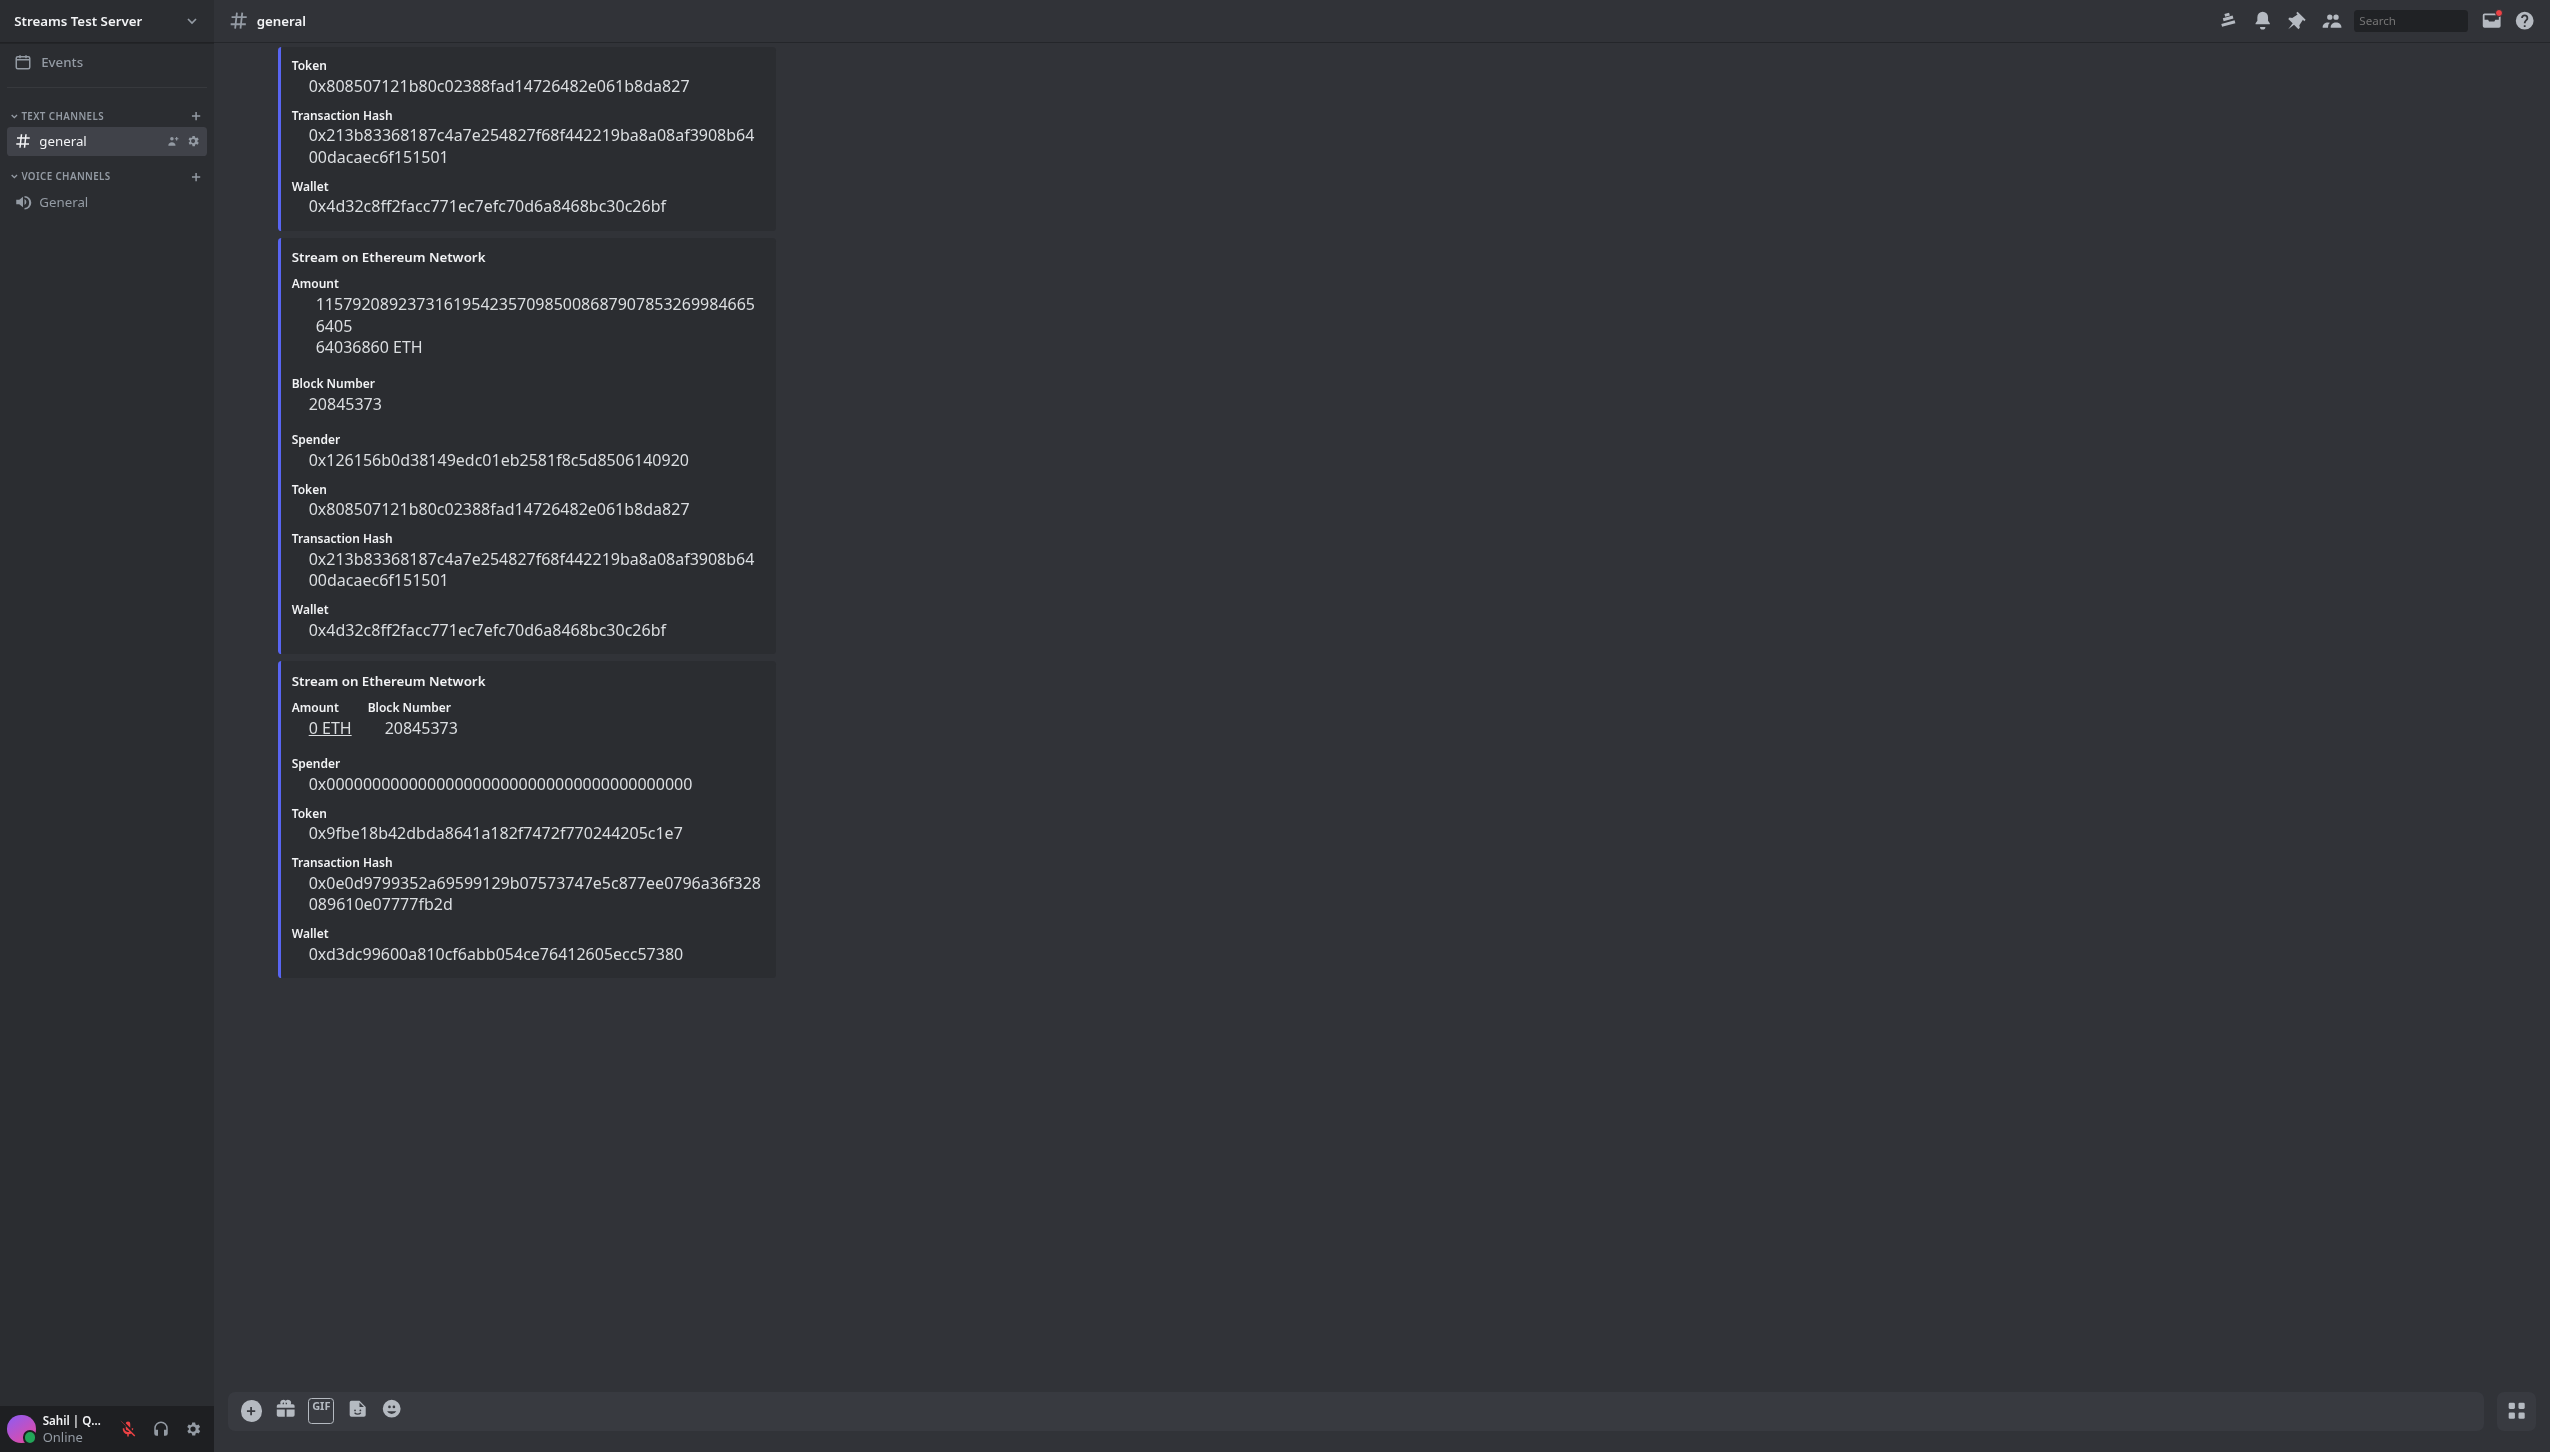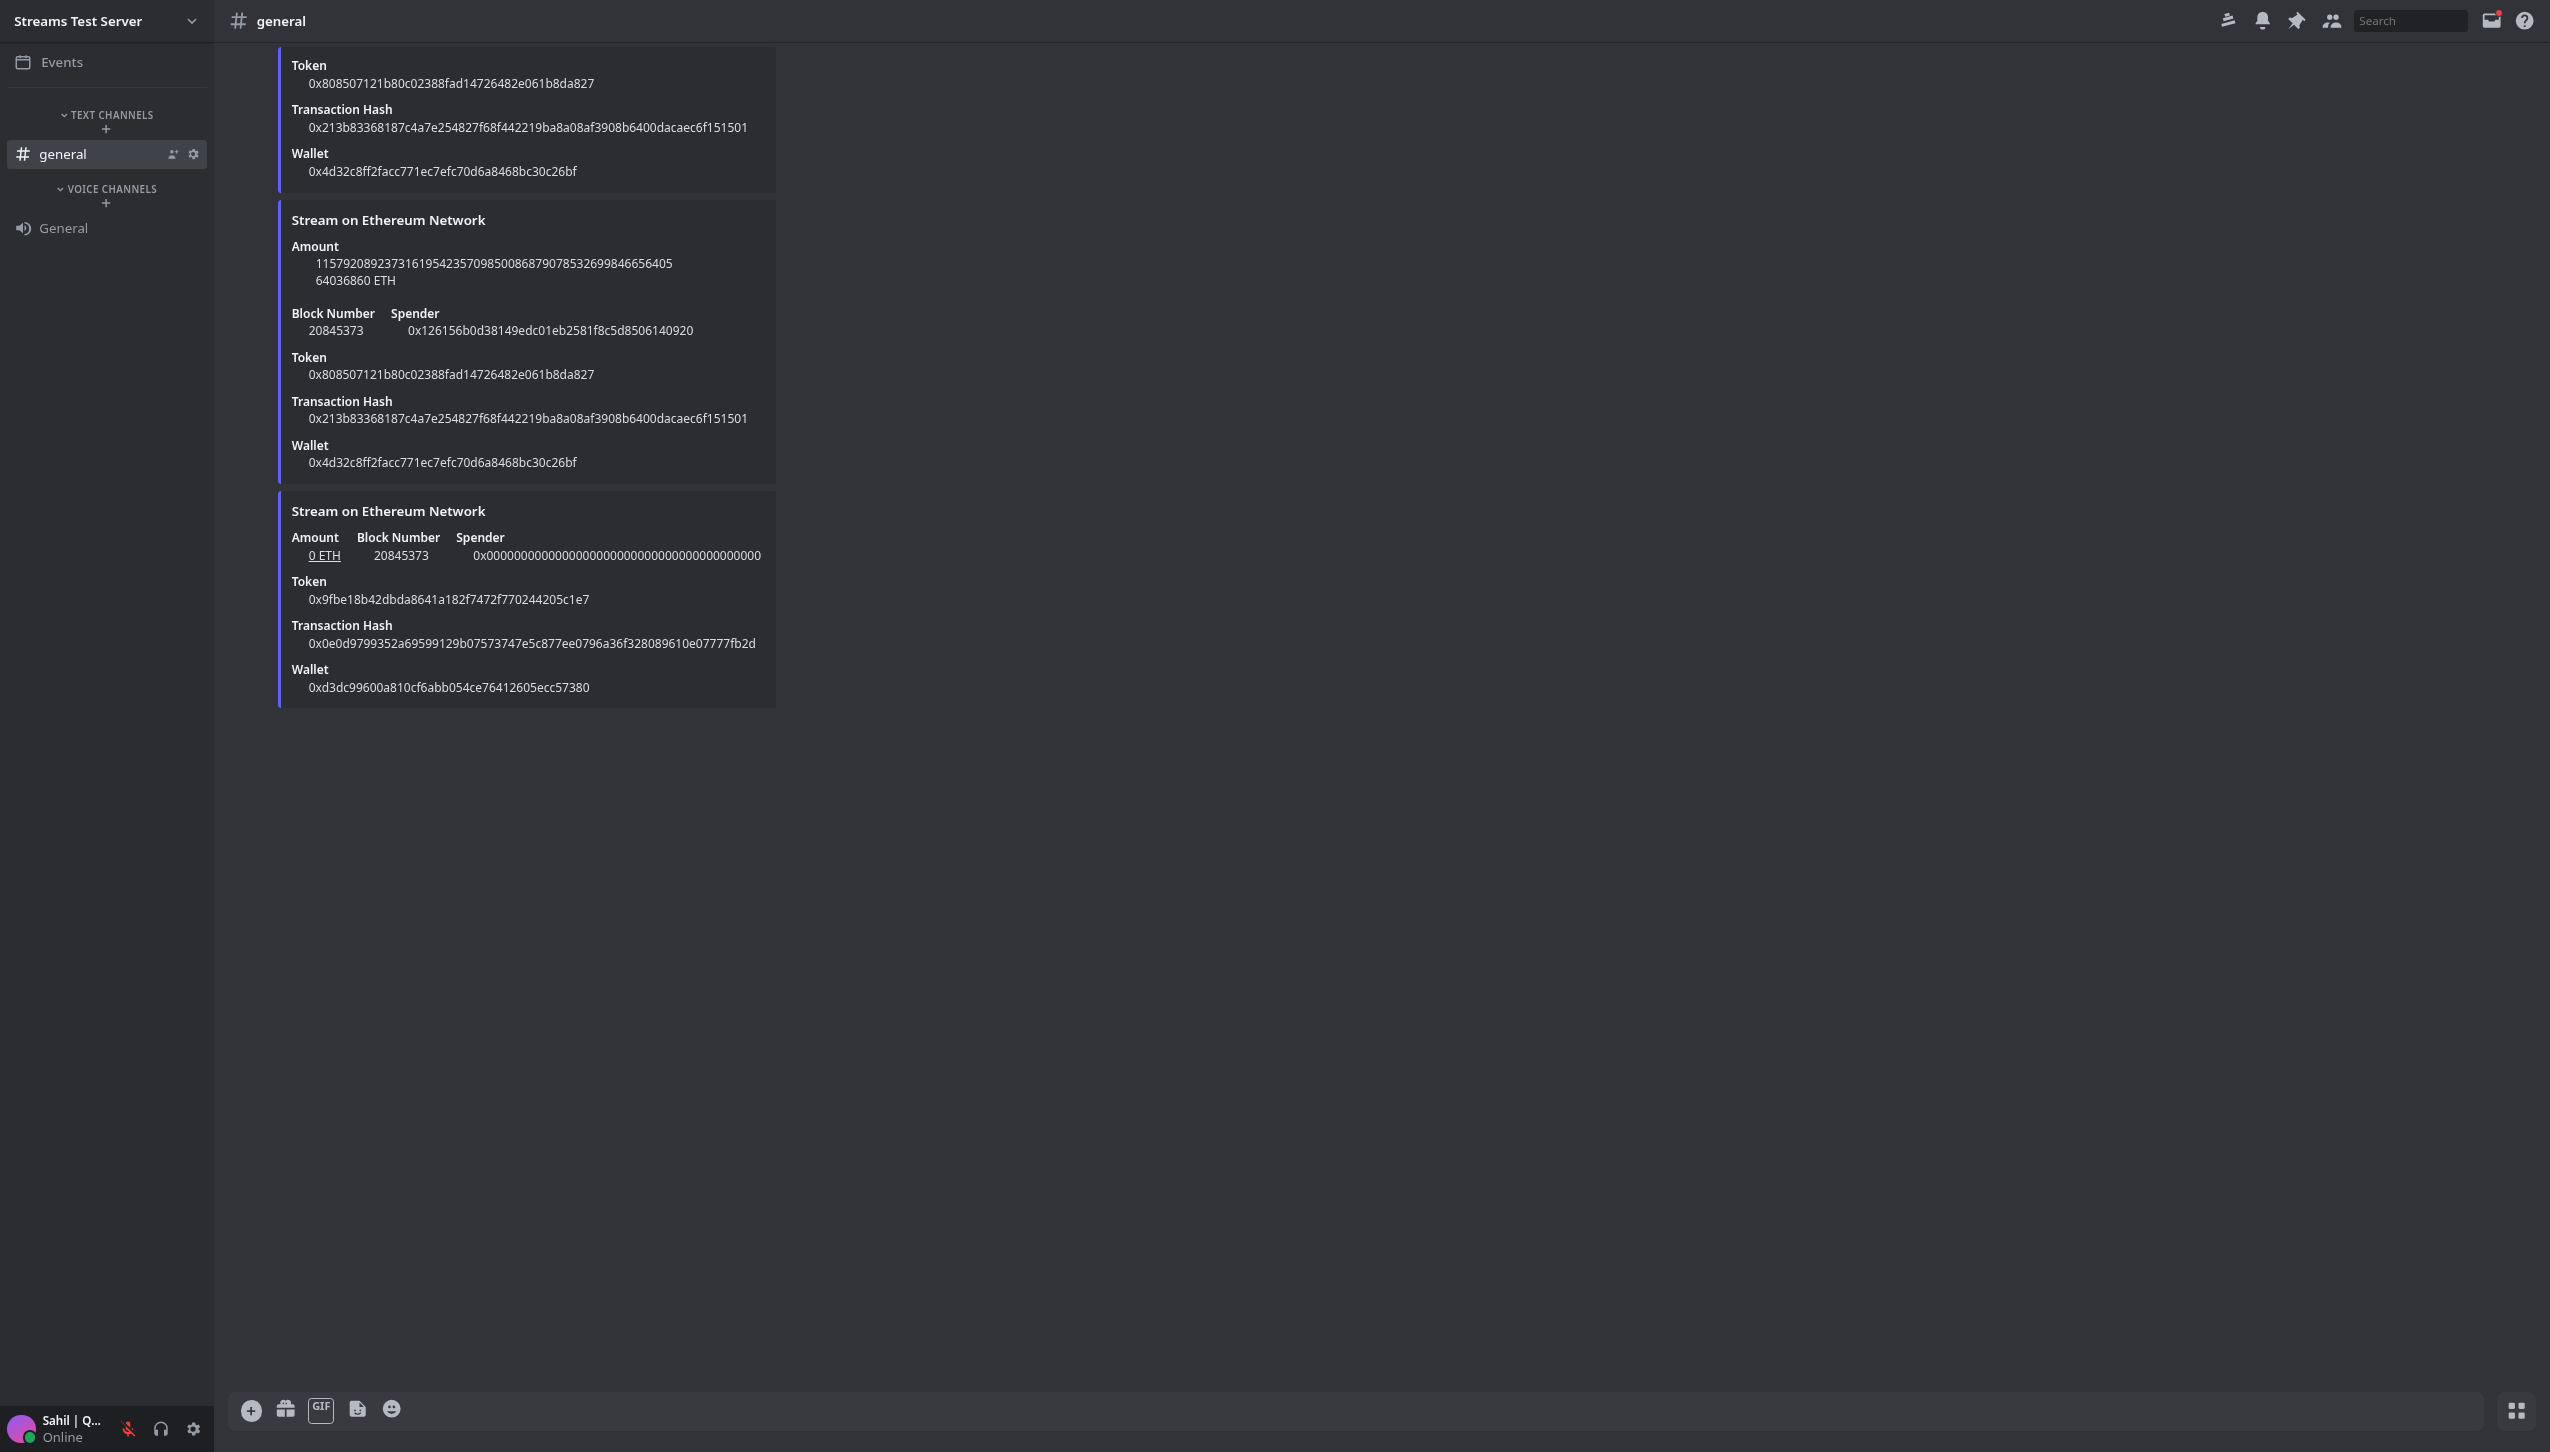--- a/index.html
+++ b/index.html
@@ -23,21 +23,21 @@
   
   .sidebar{width:214px;background:var(--bg-dark-2);display:flex;flex-direction:column;flex-shrink:0;}
   .server-header{height:43px;padding:0 14.2px;display:flex;align-items:center;justify-content:space-between;border-bottom:0.9px solid rgba(0,0,0,.25);box-shadow:0 0.9px 0 rgba(0,0,0,.2);cursor:pointer;}
   .server-header .name{font-weight:600;font-size:13.3px;color:var(--text-bright);white-space:nowrap;overflow:hidden;text-overflow:ellipsis;}
   .server-header svg{color:var(--text-muted);}
 
   .channel-scroll{flex:1;overflow-y:auto;padding:0 7.1px;}
   .events-item{display:flex;align-items:center;gap:9px;height:37px;padding:0 7.1px;color:var(--text-muted);border-radius:3.6px;cursor:pointer;}
   .events-item svg{stroke:currentColor;}
   .divider{height:0.9px;background:rgba(255,255,255,.06);margin:7.1px 0;}
-  .section-header{display:flex;align-items:center;justify-content:space-between;padding:14.2px 3.6px 3.6px 1.8px;cursor:pointer;flex-direction:column;}
+  .section-header{display:flex;align-items:center;justify-content:space-between;padding:14.2px 3.6px 3.6px 1.8px;cursor:pointer;}
   .section-header .left{display:flex;align-items:center;gap:1.8px;color:var(--text-muted);}
   .section-header .left .lbl{font-size:9.8px;font-weight:600;letter-spacing:0.4px;text-transform:uppercase;}
   .section-header svg{color:var(--text-muted);}
   .section-header .plus{cursor:pointer;}
 
   .channel-item{display:flex;align-items:center;height:28.5px;padding:0 7.1px;border-radius:3.6px;color:var(--text-muted);cursor:pointer;gap:7.1px;position:relative;}
   .channel-item.active{background:var(--channel-active);color:var(--text-bright);}
   .channel-item .chname{font-size:13.3px;flex:1;white-space:nowrap;overflow:hidden;text-overflow:ellipsis;}
   .channel-item .tail{display:none;gap:5.3px;align-items:center;}
   .channel-item.active .tail{display:flex;}
@@ -68,21 +68,21 @@
 
   
   .chat-scroll{flex:1;overflow-y:auto;padding:0 14.2px 18px 64px;}
 
   .embed{background:#2b2d31;border-left:3.6px solid var(--accent-blue);border-radius:3.6px;padding:10.7px 14.2px 12.5px 10.7px;margin-top:3.6px;max-width:498px;display:flex;flex-direction:column;gap:9px;}
   .embed + .embed{margin-top:7.1px;}
   .embed .etitle{color:var(--text-bright);font-weight:600;font-size:13.3px;}
   .fields-row{display:flex;gap:16px;flex-wrap:wrap;}
   .field{display:flex;flex-direction:column;gap:1.8px;min-width:0;}
   .field .fname{color:var(--text-bright);font-weight:600;font-size:12px;}
-  .field .fval{color:var(--text-normal);font-size:12px;word-break:break-all;line-height:1.35;padding-left:17px;}
+  .field .fval{color:var(--text-normal);font-size:16px;word-break:break-all;line-height:1.35;padding-left:17px;}
 
   
   .input-row{padding:0 14.2px 21.4px 14.2px;display:flex;gap:12.5px;align-items:center;}
   .chat-input{flex:1;background:var(--bg-dark-4);border-radius:7.1px;height:39px;display:flex;align-items:center;padding:0 12.5px;gap:12.5px;}
   .chat-input .plus-circle{width:21.4px;height:21.4px;border-radius:50%;background:#b5bac1;display:flex;align-items:center;justify-content:center;color:var(--bg-dark-4);cursor:pointer;flex-shrink:0;}
   .chat-input input{flex:1;background:transparent;border:none;outline:none;color:var(--text-normal);font-size:13.3px;}
   .chat-input input::placeholder{color:#6d6f78;}
   .chat-input .tail-icons{display:flex;gap:12.5px;color:#b5bac1;}
   .chat-input .tail-icons .ic{cursor:pointer;}
   .apps-btn{width:39px;height:39px;border-radius:7.1px;background:var(--bg-dark-4);display:flex;align-items:center;justify-content:center;color:#b5bac1;cursor:pointer;}

